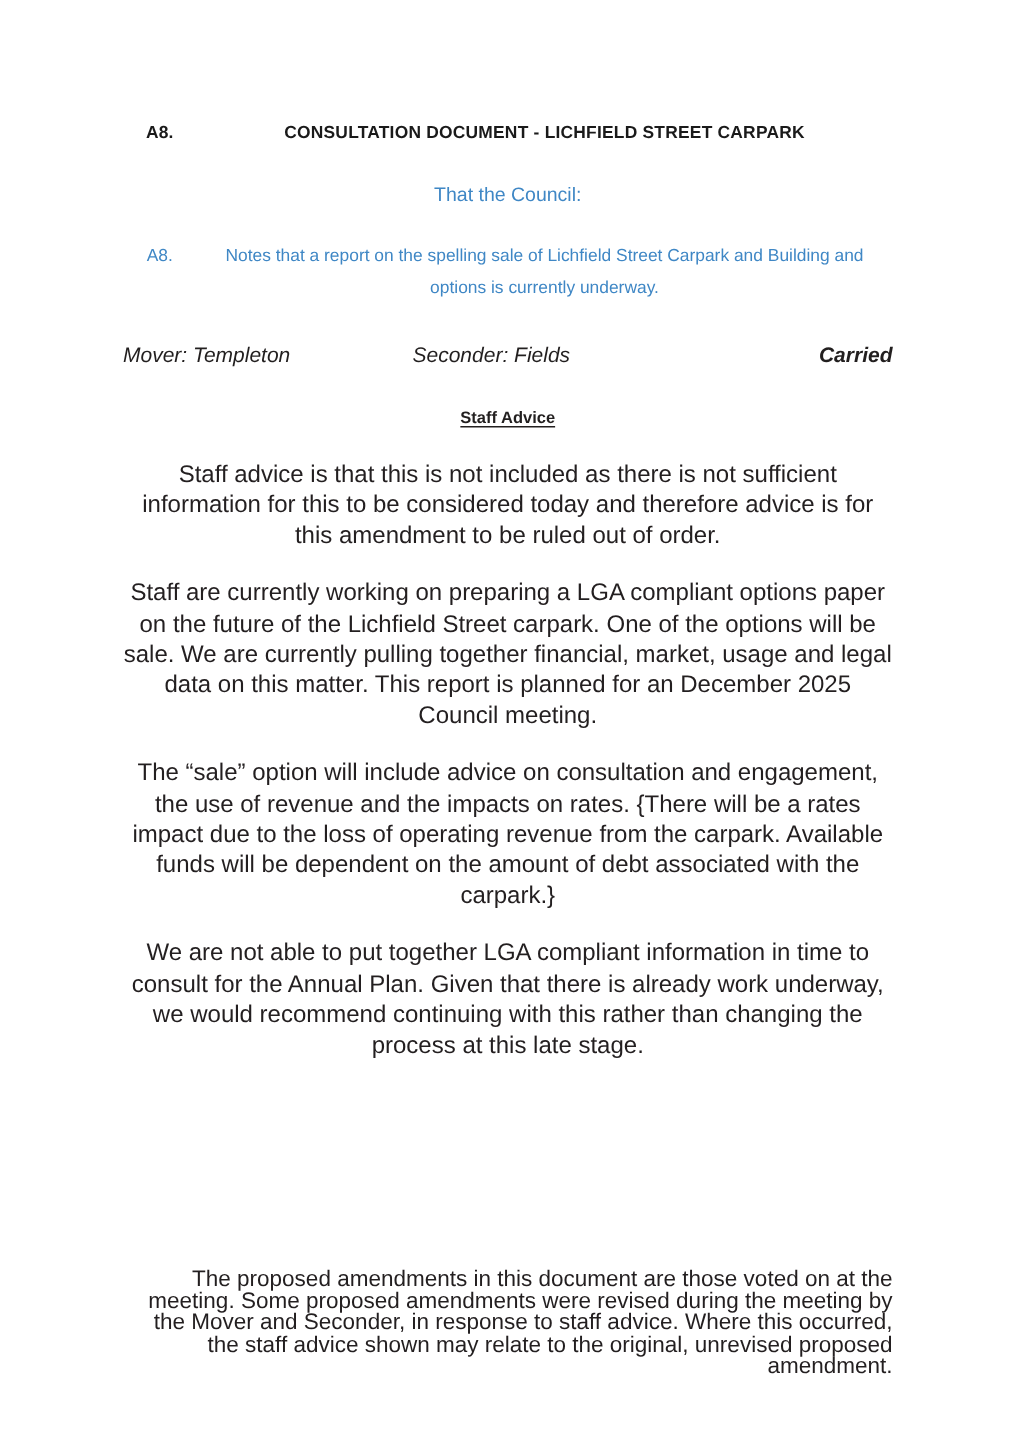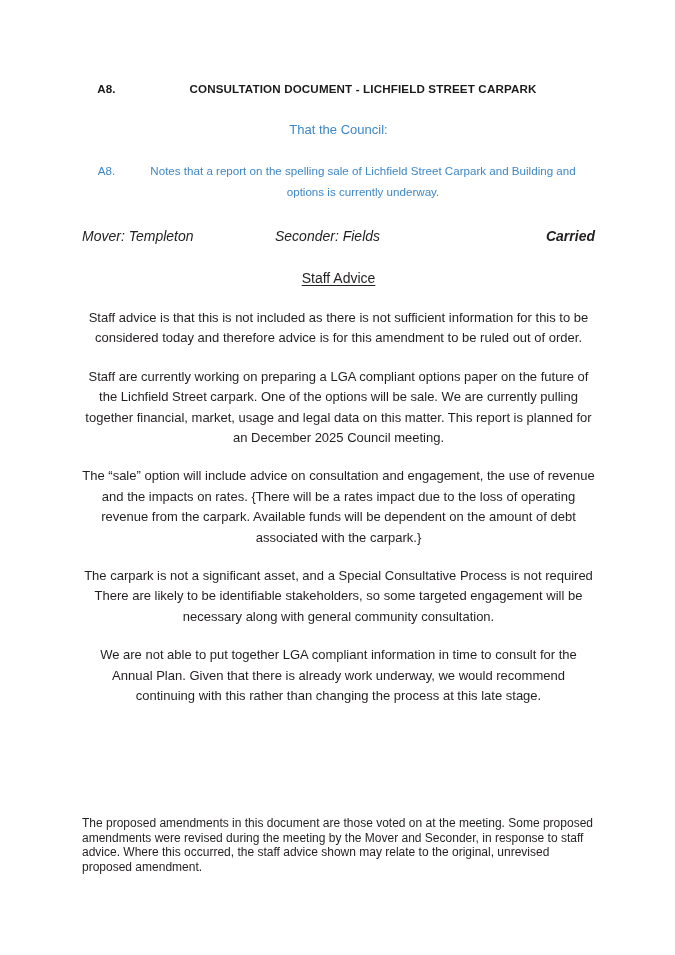--- a/index.html
+++ b/index.html
@@ -94,51 +94,52 @@
     position: absolute;
     right: 0;
     top: 0;
     font-weight: bold;
     font-style: italic;
     margin-left: 42px;
   }
 
   
   .advice-heading {
-    font-weight: normal;
-    font-size: 14px;
+    font-weight: bold;
+    font-size: 11px;
     text-decoration: underline;
     text-underline-offset: 2px;
     margin: 0 0 22px 0;
     display: inline-block;
   }
   .advice-heading-wrap {
     margin: 0 0 0 0;
   }
 
   
   p.para {
-    font-size: 13px;
+    font-size: 16px;
     line-height: 20.4px;
     margin: 0 0 18px 0;
     color: #231f20;
   }
   p.para:last-child {
     margin-bottom: 12px;
   }
 
   
   .footnotes {
     position: absolute;
     left: 82px;
-    top: 816px;
+    top: 846px;
     width: 513px;
-    font-size: 12px;
+    font-size: 15px;
     line-height: 14.6px;
     color: #231f20;
+    text-align: right;
   }
   .footnotes p {
     margin: 0 0 14px 0;
   }
   .footnotes p:last-child {
     margin-bottom: 0;
   }
 </style>
 </head>
 <body>
@@ -166,21 +167,20 @@
     </div>
 
     <div class="advice-heading-wrap">
       <span class="advice-heading">Staff Advice</span>
     </div>
 
     <div>
       <p class="para">Staff advice is that this is not included as there is not sufficient information for this to be considered today and therefore advice is for this amendment to be ruled out of order.</p>
       <p class="para">Staff are currently working on preparing a LGA compliant options paper on the future of the Lichfield Street carpark. One of the options will be sale. We are currently pulling together financial, market, usage and legal data on this matter. This report is planned for an December 2025 Council meeting.</p>
       <p class="para">The “sale” option will include advice on consultation and engagement, the use of revenue and the impacts on rates. {There will be a rates impact due to the loss of operating revenue from the carpark. Available funds will be dependent on the amount of debt associated with the carpark.}</p>
-      <p class="para">The carpark is not a significant asset, and a Special Consultative Process is not required There are likely to be identifiable stakeholders, so some targeted engagement will be necessary along with general community consultation.</p>
       <p class="para">We are not able to put together LGA compliant information in time to consult for the Annual Plan. Given that there is already work underway, we would recommend continuing with this rather than changing the process at this late stage.</p>
     </div>
 
   </div>
 
   <div class="footnotes">
     <p>The proposed amendments in this document are those voted on at the meeting. Some proposed amendments were revised during the meeting by the Mover and Seconder, in response to staff advice. Where this occurred, the staff advice shown may relate to the original, unrevised proposed amendment.</p>
   </div>
 
 </div>

